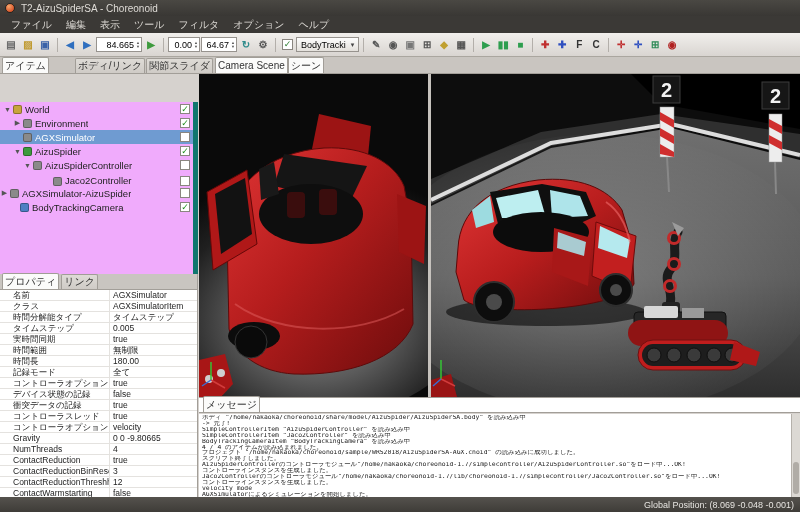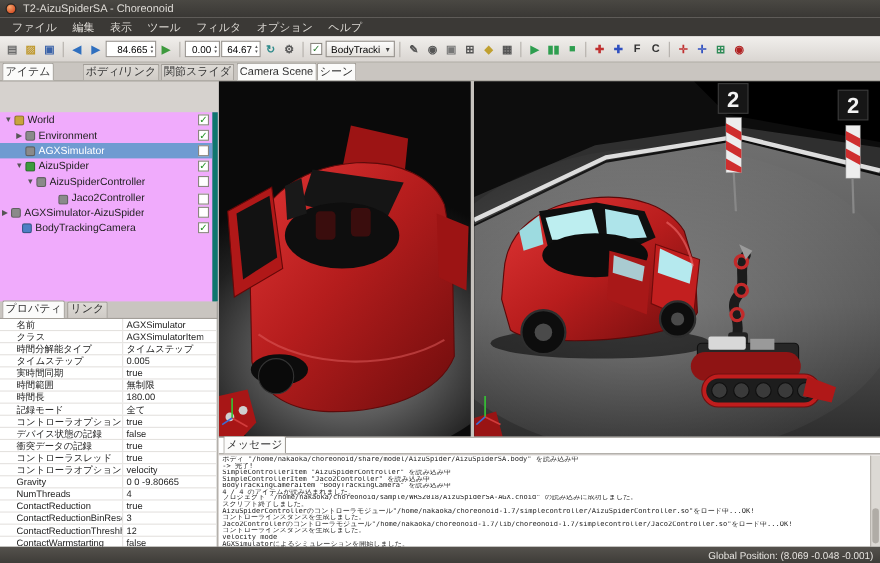--- a/index.html
+++ b/index.html
@@ -33,21 +33,21 @@
   .trow{height:14px;display:flex;align-items:center;font-size:9.5px;color:#222;padding-right:3px;}
   .trow.sel{background:#6f9bd1;color:#fff;}
   .texp{width:9px;font-size:7px;color:#555;text-align:center;flex:none;}
   .trow.sel .texp{color:#eee;}
   .ticon{width:9px;height:9px;border-radius:2px;margin:0 3px 0 1px;border:1px solid rgba(0,0,0,.3);flex:none;box-sizing:border-box;}
   .tlabel{white-space:nowrap;overflow:hidden;}
   .tcheckbox{margin-left:auto;width:10px;height:10px;border:1px solid #8a8680;background:#fff;font-size:9px;line-height:9px;color:#1e8e1e;text-align:center;flex:none;box-sizing:border-box;}
   .props-tabs{position:absolute;left:0;top:274px;width:198px;height:16px;background:#c9c5c0;border-right:1px solid #a29e98;border-bottom:1px solid #a29e98;display:flex;align-items:flex-end;box-sizing:border-box;}
   .props{position:absolute;left:0;top:290px;width:198px;height:207px;background:#fff;border-right:1px solid #a29e98;overflow:hidden;font-size:8.5px;box-sizing:border-box;}
   .prow{display:flex;height:10px;line-height:10px;border-bottom:1px solid #e4e2df;}
-  .plabel{width:96px;padding-left:3px;border-right:1px solid #e4e2df;white-space:nowrap;overflow:hidden;flex:none;color:#222;margin-left:12px;}
+  .plabel{width:96px;padding-left:13px;border-right:1px solid #e4e2df;white-space:nowrap;overflow:hidden;flex:none;color:#222;}
   .pvalue{padding-left:3px;white-space:nowrap;overflow:hidden;color:#222;}
 
   
   .view-left{position:absolute;left:199px;top:74px;width:229px;height:323px;background:#000;overflow:hidden;}
   .vsplit{position:absolute;left:428px;top:74px;width:3px;height:323px;background:#c6c2bd;}
   .view-right{position:absolute;left:431px;top:74px;width:369px;height:323px;background:#000;overflow:hidden;}
   .view-left svg,.view-right svg{display:block;width:100%;height:100%;}
   .sign-text{fill:#f2f2f2;font-size:20px;font-weight:bold;font-family:"Liberation Sans",sans-serif;text-anchor:middle;}
 
   

